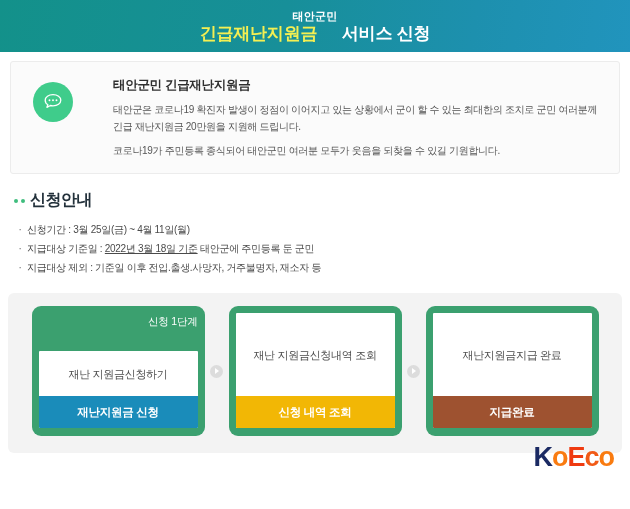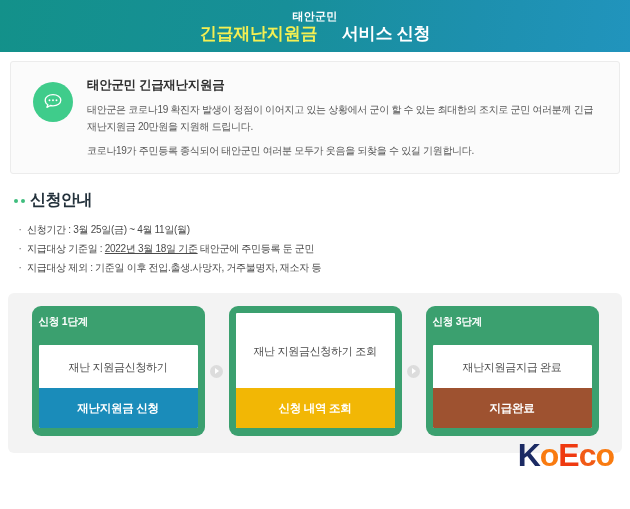--- a/index.html
+++ b/index.html
@@ -49,20 +49,21 @@
   }
   .notice {
     background: #fbfbfb;
     border: 1px solid #ececec;
     border-radius: 3px;
     display: flex;
     align-items: flex-start;
     padding: 14px 14px 14px 10px;
     box-sizing: border-box;
     min-height: 92px;
+    gap: 26px;
   }
   .notice-icon {
     flex: 0 0 auto;
     width: 40px;
     height: 40px;
     border-radius: 50%;
     background: #3fcc8b;
     display: flex;
     align-items: center;
     justify-content: center;
@@ -149,27 +150,27 @@
     flex: 0 0 auto;
     width: 173px;
     background: #3ba06f;
     border-radius: 9px;
     padding: 7px 7px 8px 7px;
     box-sizing: border-box;
     display: flex;
     flex-direction: column;
   }
   .step-head {
-    text-align: left;
+    text-align: right;
     color: #ffffff;
     font-size: 10.5px;
-    font-weight: bold;
+    font-weight: normal;
     letter-spacing: -0.2px;
     line-height: 17px;
-    padding-bottom: 15px;
+    padding-bottom: 21px;
   }
   .step-box {
     flex: 1 1 auto;
     background: #ffffff;
     display: flex;
     flex-direction: column;
     overflow: hidden;
     border-radius: 1px;
   }
   .step-text {
@@ -179,21 +180,21 @@
     align-items: center;
     justify-content: center;
     font-size: 11px;
     color: #4c4c4c;
     line-height: 16px;
     letter-spacing: -0.3px;
     padding: 4px 0 4px 0;
   }
   .step-action {
     flex: 0 0 auto;
-    height: 40px;
+    height: 32px;
     display: flex;
     align-items: center;
     justify-content: center;
     color: #ffffff;
     font-size: 11.5px;
     font-weight: bold;
     letter-spacing: -0.3px;
   }
   .arrow-sep {
     flex: 0 0 auto;
@@ -217,21 +218,21 @@
     border-top: 3px solid transparent;
     border-bottom: 3px solid transparent;
     margin-left: 1px;
   }
 
   
   .logo {
     position: absolute;
     right: 8px;
     bottom: -18px;
-    font-size: 32px;
+    font-size: 27px;
     font-weight: bold;
     font-family: "Liberation Sans", sans-serif;
     letter-spacing: -1px;
     line-height: 1;
     margin-left: 35px;
   }
   .logo .l-k { color: #1b2a63; }
   .logo .l-o1 { color: #f97b10; }
   .logo .l-e { color: #ef3a10; }
   .logo .l-c { color: #f15a16; }
@@ -296,34 +297,33 @@
       <div class="arrow-sep">
         <span class="arrow-circle">
             <span></span>
           </span>
       </div>
 
       <div class="step-card">
         <div class="step-box">
           <div class="step-text">
             <span>재난 지원금</span>
-            <span>신청하기 조회</span>
+            <span>신청내역 조회</span>
           </div>
           <div class="step-action" style="background:#f2b705">신청 내역 조회</div>
         </div>
       </div>
 
       <div class="arrow-sep">
         <span class="arrow-circle">
             <span></span>
           </span>
       </div>
 
       <div class="step-card">
-        <div class="step-head">신청 3단계</div>
         <div class="step-box">
           <div class="step-text">
             <span>재난지원금</span>
             <span>지급 완료</span>
           </div>
           <div class="step-action" style="background:#9e5230">지급완료</div>
         </div>
       </div>
 
     </div>

